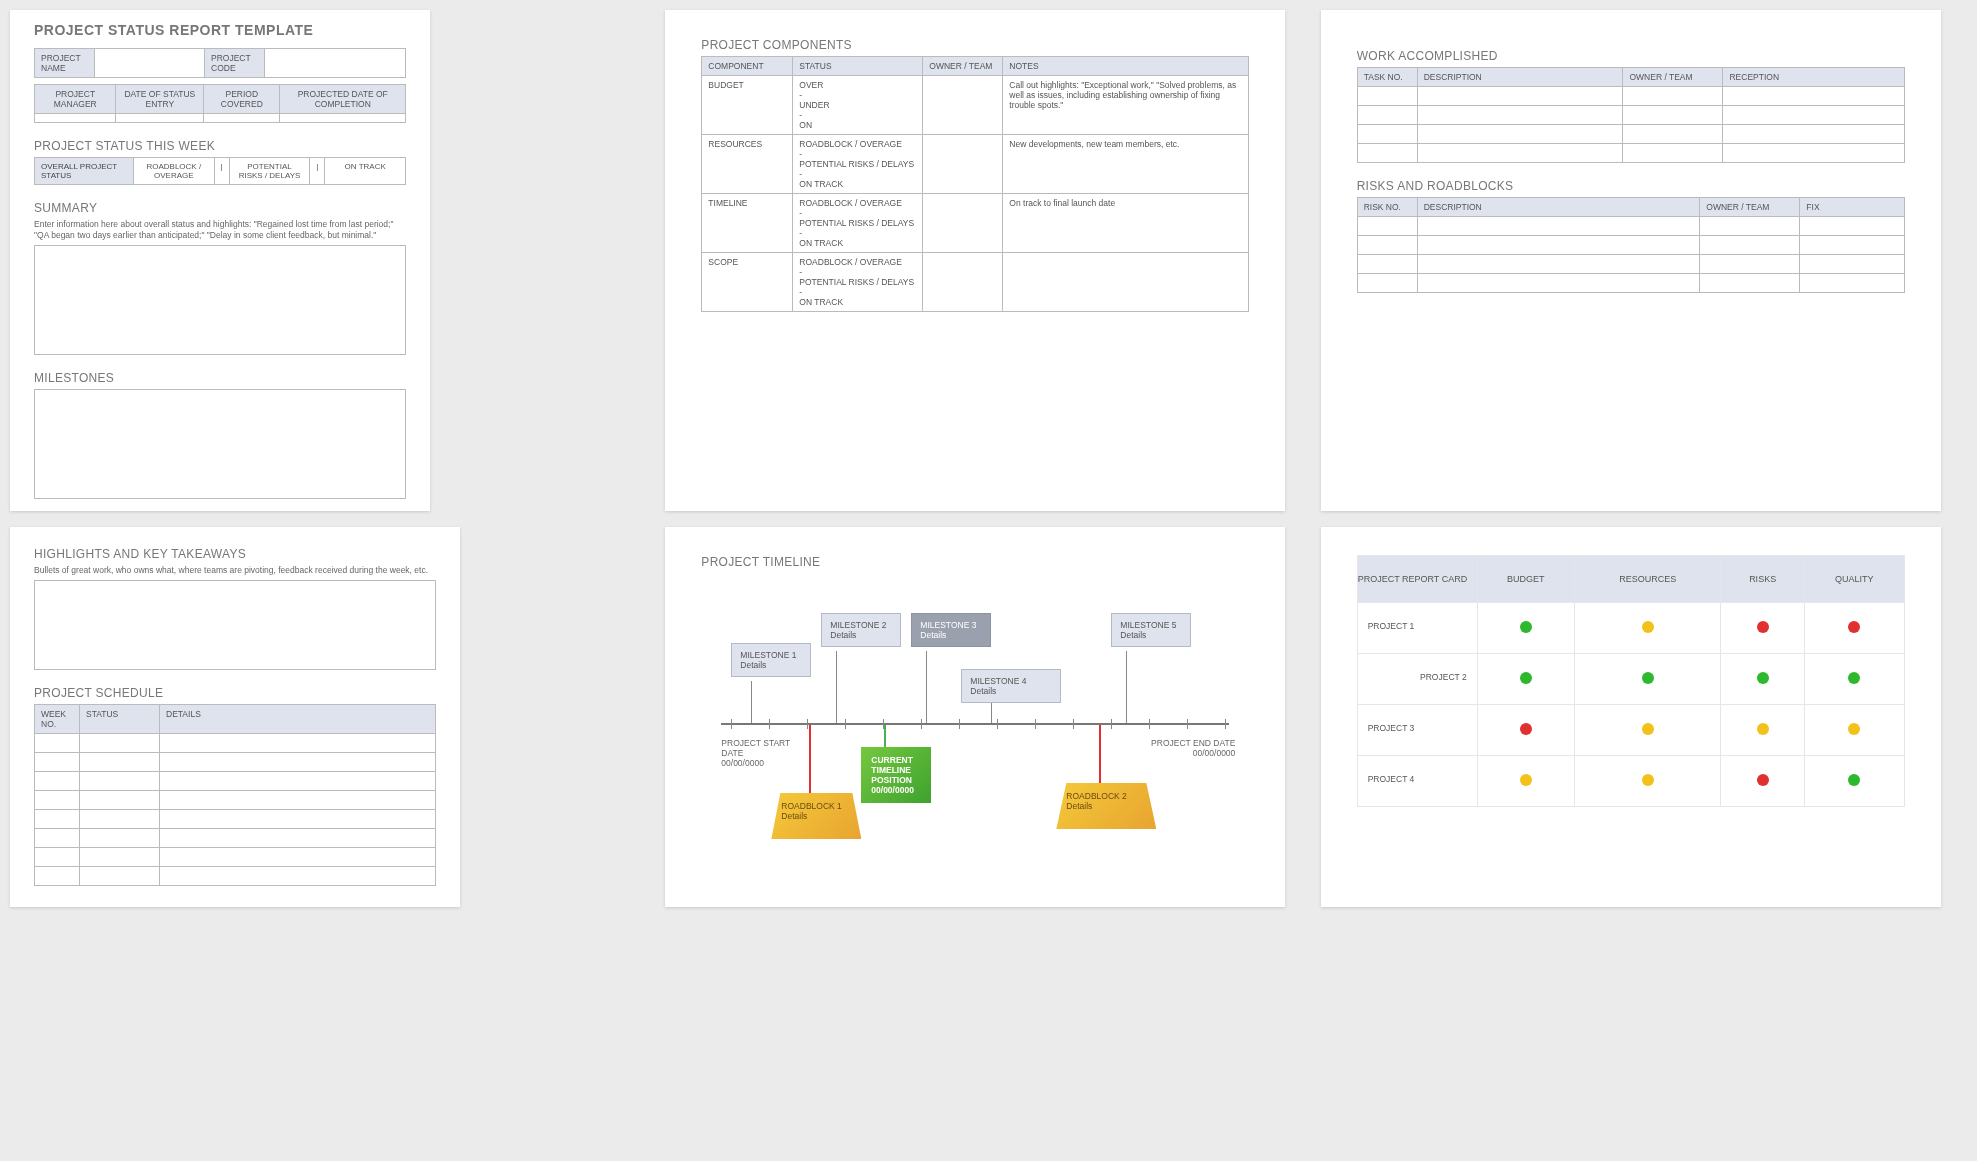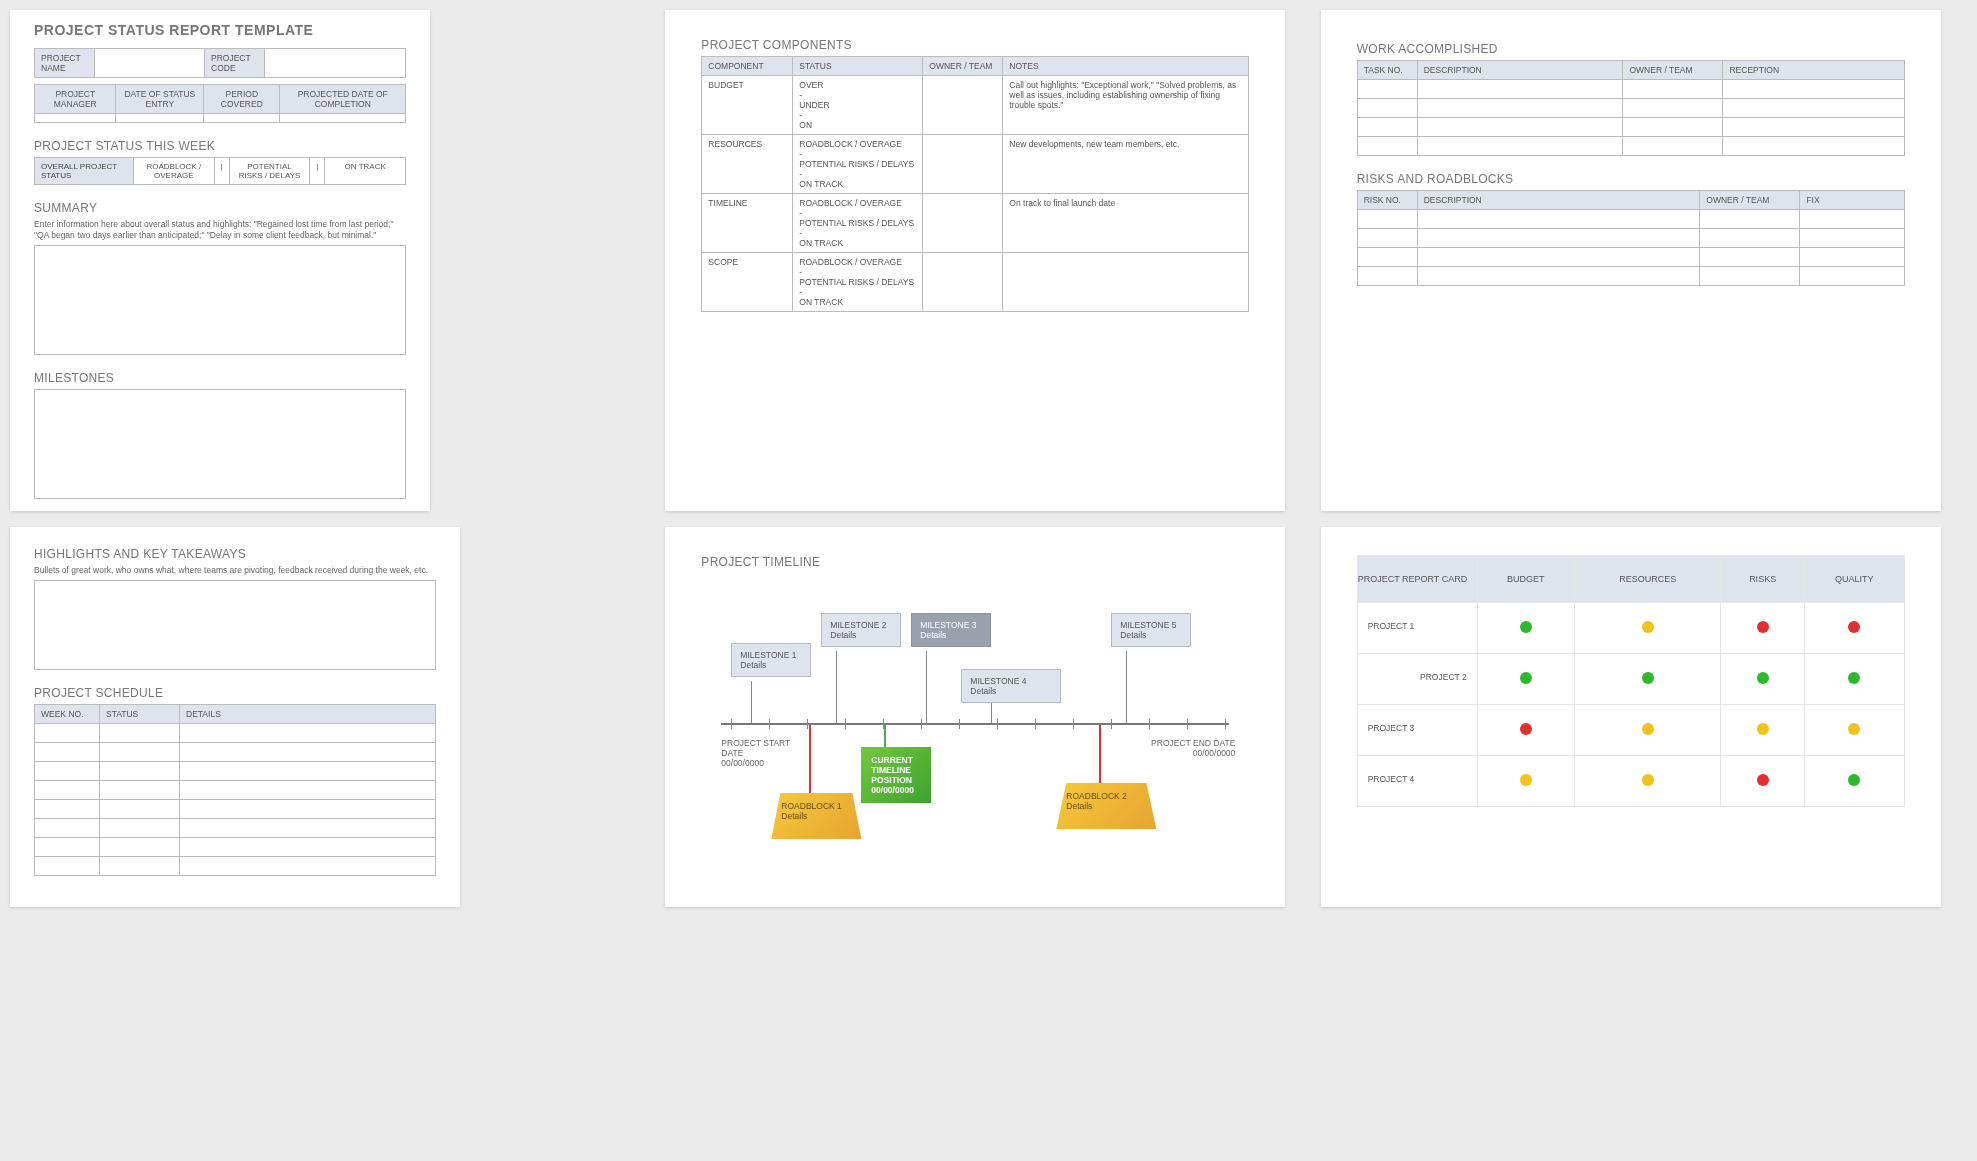--- a/index.html
+++ b/index.html
@@ -172,21 +172,21 @@
 -
 ON TRACK</td>
             <td></td>
             <td></td>
           </tr>
   </tbody>
       </table>
 </div>
 
 <div class="page p3">
-  <h2 class="section" style="margin-top:4px">WORK ACCOMPLISHED</h2>
+  <h2 class="section" style="margin-top:11px">WORK ACCOMPLISHED</h2>
   <table>
     <tbody>
           <tr>
       <th style="width:60px">TASK NO.</th>
       <th>DESCRIPTION</th>
       <th style="width:100px">OWNER / TEAM</th>
       <th>RECEPTION</th>
     </tr>
     <tr>
             <td>&nbsp;</td>
@@ -254,21 +254,21 @@
 
 <div class="page p4">
   <h2 class="section" style="margin-top:0">HIGHLIGHTS AND KEY TAKEAWAYS</h2>
   <div class="small">Bullets of great work, who owns what, where teams are pivoting, feedback received during the week, etc.</div>
   <div class="boxarea" style="height:90px;margin-top:4px"></div>
 
   <h2 class="section">PROJECT SCHEDULE</h2>
   <table>
     <tbody>
           <tr>
-      <th style="width:65px">WEEK NO.</th>
+      <th style="width:45px">WEEK NO.</th>
       <th style="width:80px">STATUS</th>
       <th>DETAILS</th>
     </tr>
     <tr>
             <td>&nbsp;</td>
             <td></td>
             <td></td>
           </tr>
     <tr>
             <td>&nbsp;</td>

